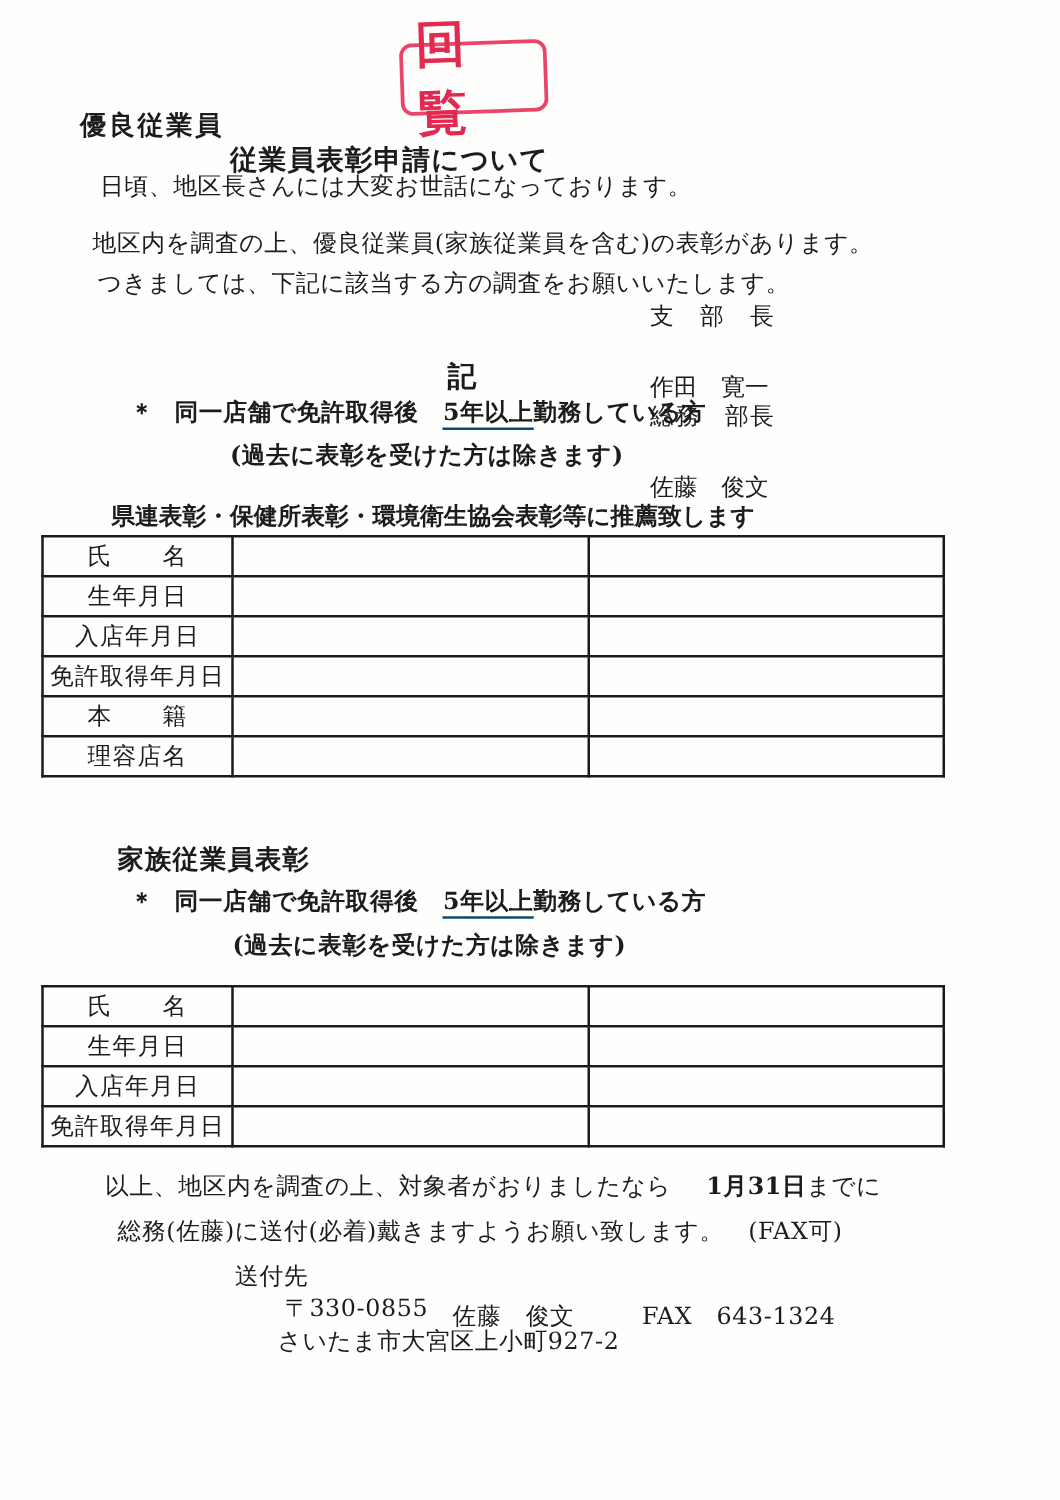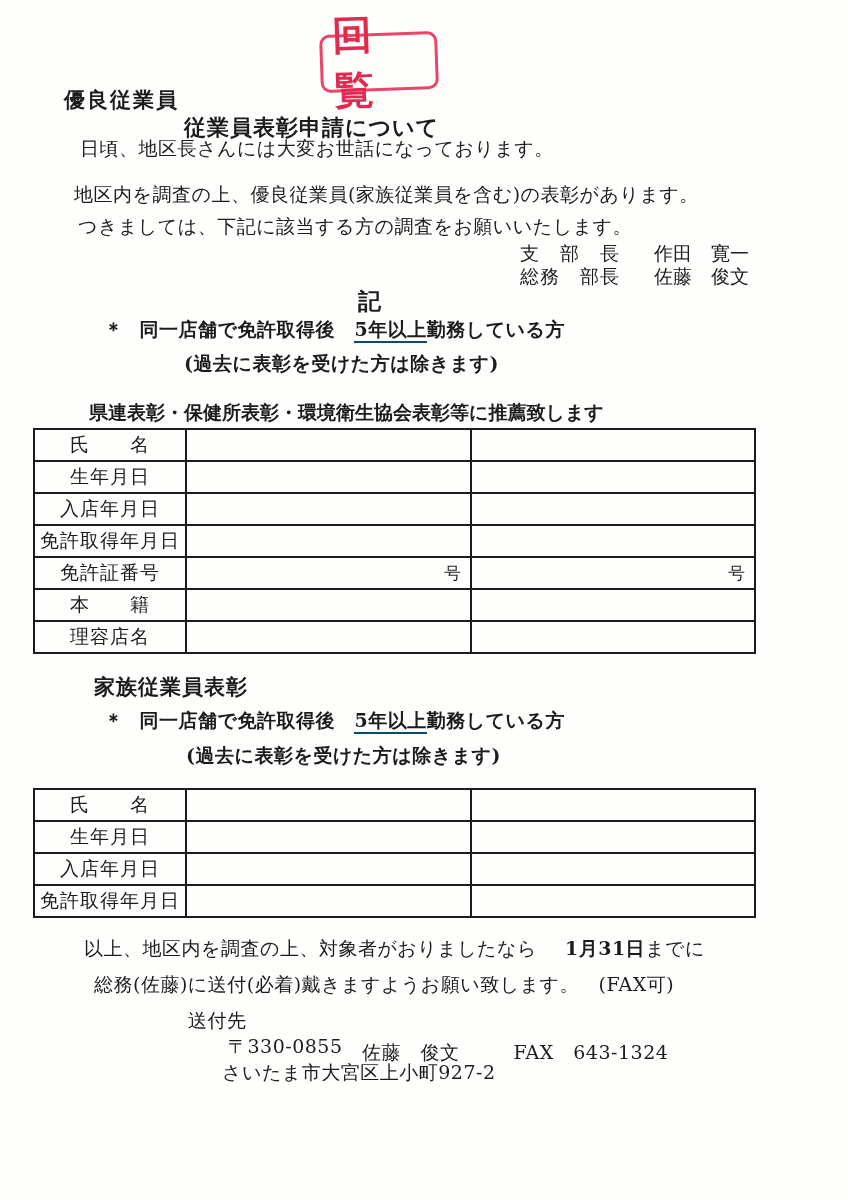--- a/index.html
+++ b/index.html
@@ -27,21 +27,21 @@
 
   .addressee { left: 64px; top: 86px; font-size: 21px; font-weight: bold; letter-spacing: 2px; }
   .doc-title { left: 184px; top: 113px; font-size: 22px; font-weight: bold; letter-spacing: 1px; }
 
   .intro { font-size: 19px; letter-spacing: 0.5px; }
   .intro-1 { left: 80px; top: 136px; }
   .intro-2 { left: 74px; top: 182px; }
   .intro-3 { left: 78px; top: 214px; }
 
   .signers { left: 520px; top: 242px; font-size: 19px; }
-  .signer-row { display: flex; gap: 34px; line-height: 23px; }
+  .signer-row { display: flex; gap: 34px; line-height: 23px; flex-direction: column; }
   .signer-row .s-title { letter-spacing: 1px; }
 
   .ki-heading { left: 358px; top: 286px; font-size: 23px; font-weight: bold; }
 
   .bullet { display: flex; gap: 16px; font-size: 19px; font-weight: bold; letter-spacing: 0.5px; }
   .bullet-1 { left: 104px; top: 317px; }
   .bullet-2 { left: 104px; top: 708px; }
   .u-part { border-bottom: 2px solid #0c4a6e; padding-bottom: 1px; }
 
   .note { font-size: 19px; font-weight: bold; letter-spacing: 0.5px; }
@@ -124,25 +124,20 @@
         <td class="lbl">入店年月日</td>
         <td class="c1"></td>
         <td class="c2"></td>
       </tr>
       <tr>
         <td class="lbl">免許取得年月日</td>
         <td class="c1"></td>
         <td class="c2"></td>
       </tr>
       <tr>
-        <td class="lbl">免許証番号</td>
-        <td class="c1 goh">号</td>
-        <td class="c2 goh">号</td>
-      </tr>
-      <tr>
         <td class="lbl">本　　籍</td>
         <td class="c1"></td>
         <td class="c2"></td>
       </tr>
       <tr>
         <td class="lbl">理容店名</td>
         <td class="c1"></td>
         <td class="c2"></td>
       </tr>
     </tbody>

